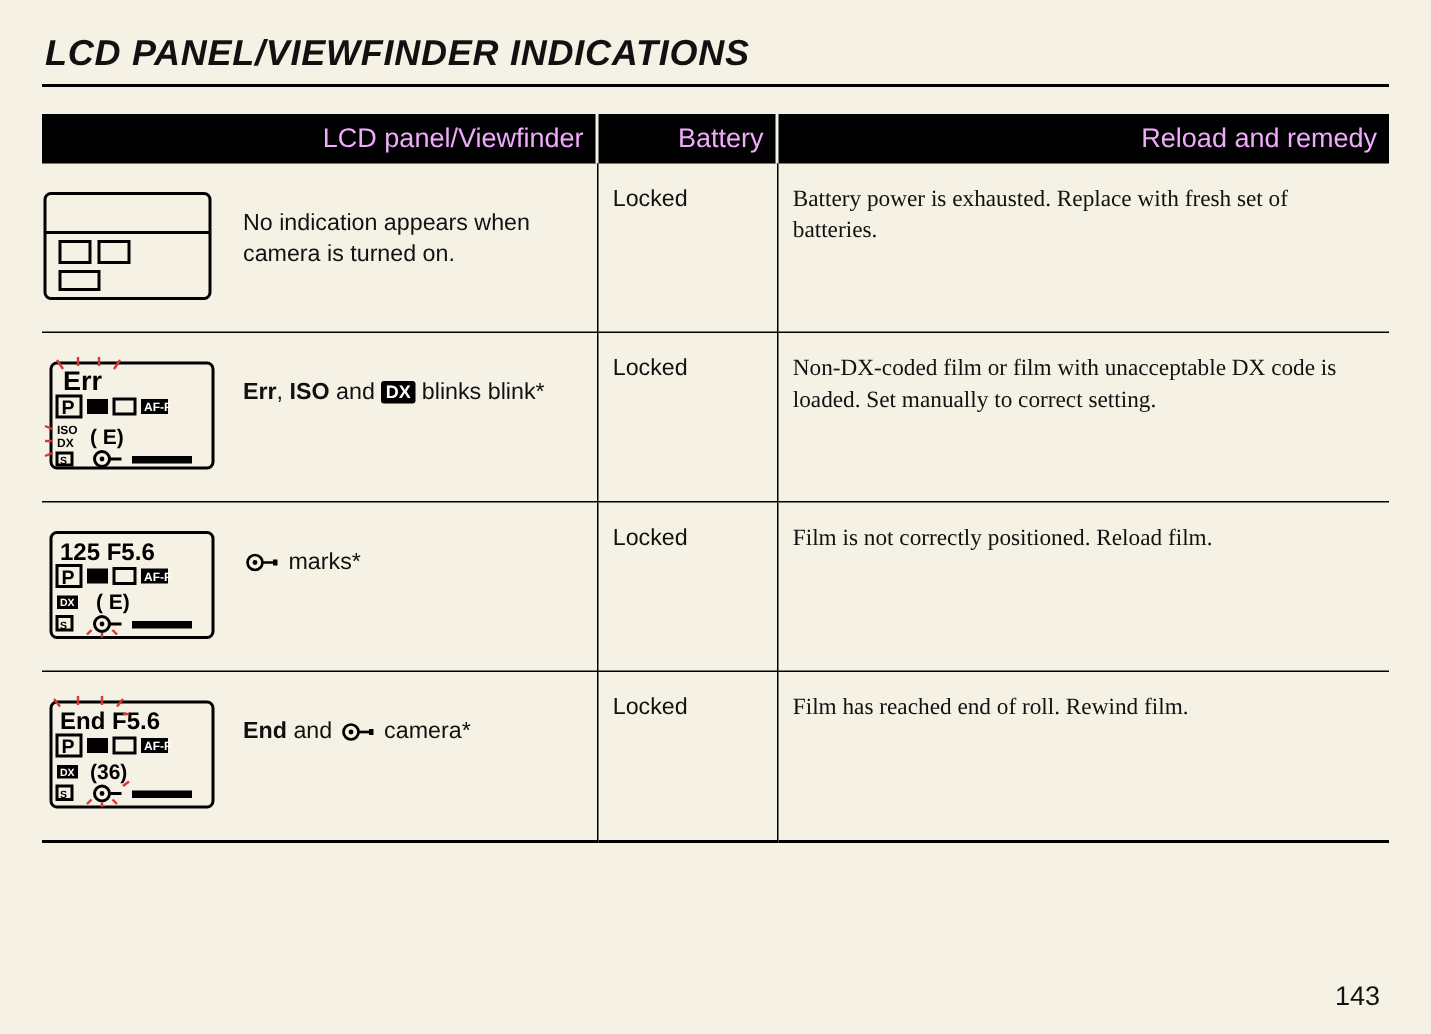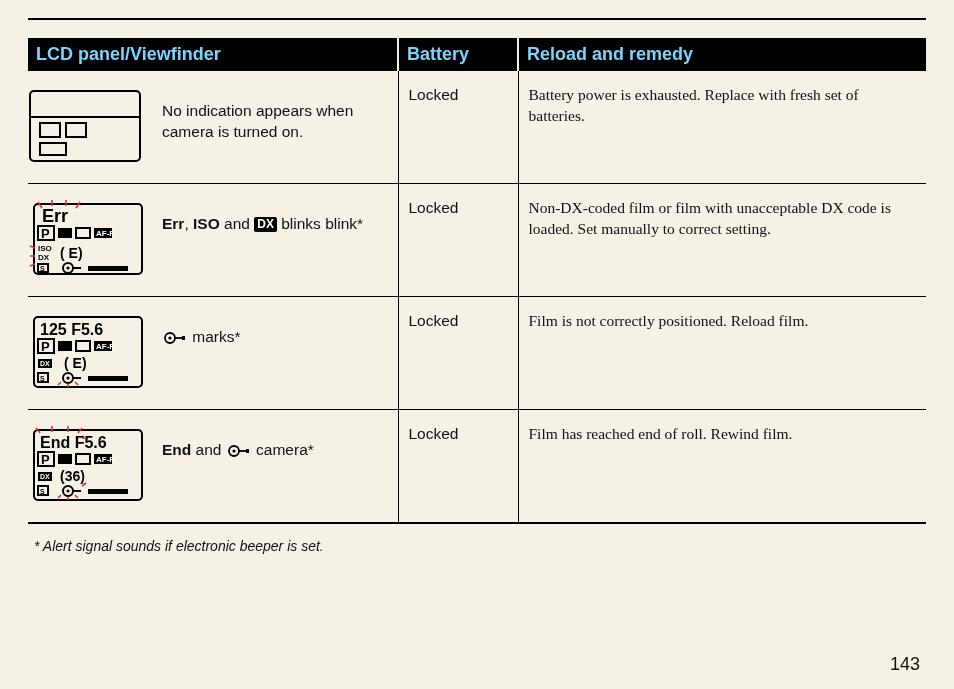--- a/index.html
+++ b/index.html
@@ -32,25 +32,25 @@
   table.main {
     width: 100%;
     border-collapse: collapse;
     table-layout: fixed;
   }
   table.main col.c1 { width: 370px; }
   table.main col.c2 { width: 120px; }
   table.main col.c3 { width: auto; }
   th {
     background: #000;
-    color: #7dd3fc;
-    font-weight: 700;
+    color: #f0abfc;
+    font-weight: 400;
     font-size: 18px;
     padding: 6px 8px;
-    text-align: left;
+    text-align: right;
     border-right: 2px solid #f5f1e4;
   }
   th:last-child { border-right: none; }
   td {
     vertical-align: top;
     font-size: 15.5px;
     line-height: 1.35;
     padding: 14px 10px 18px 10px;
     border-bottom: 1px solid #000;
     border-right: 1px solid #000;
@@ -108,20 +108,21 @@
   
   svg .k { stroke:#000; stroke-width:2; fill:none; }
   svg .kf { fill:#000; }
   svg .seg { font-family: "Arial Black", Arial, sans-serif; font-weight:900; fill:#000; }
   svg .blink { stroke:#d33; stroke-width:1.6; }
 </style>
 </head>
 <body>
 <div class="page">
 
+  <div class="title">LCD PANEL/VIEWFINDER INDICATIONS</div>
   <hr class="title-rule">
 
   <table class="main">
     <colgroup>
         <col class="c1">
         <col class="c2">
         <col class="c3">
       </colgroup>
     <tbody>
         <tr>
@@ -288,16 +289,15 @@
             </span><span> camera*</span>
           </div>
         </div>
       </td>
       <td>Locked</td>
       <td>Film has reached end of roll. Rewind film.</td>
     </tr>
   </tbody>
     </table>
 
-  <div class="footnote">* Alert signal sounds if electronic beeper is set.</div>
 </div>
 
 <div class="pagenum">143</div>
 
 </body></html>

